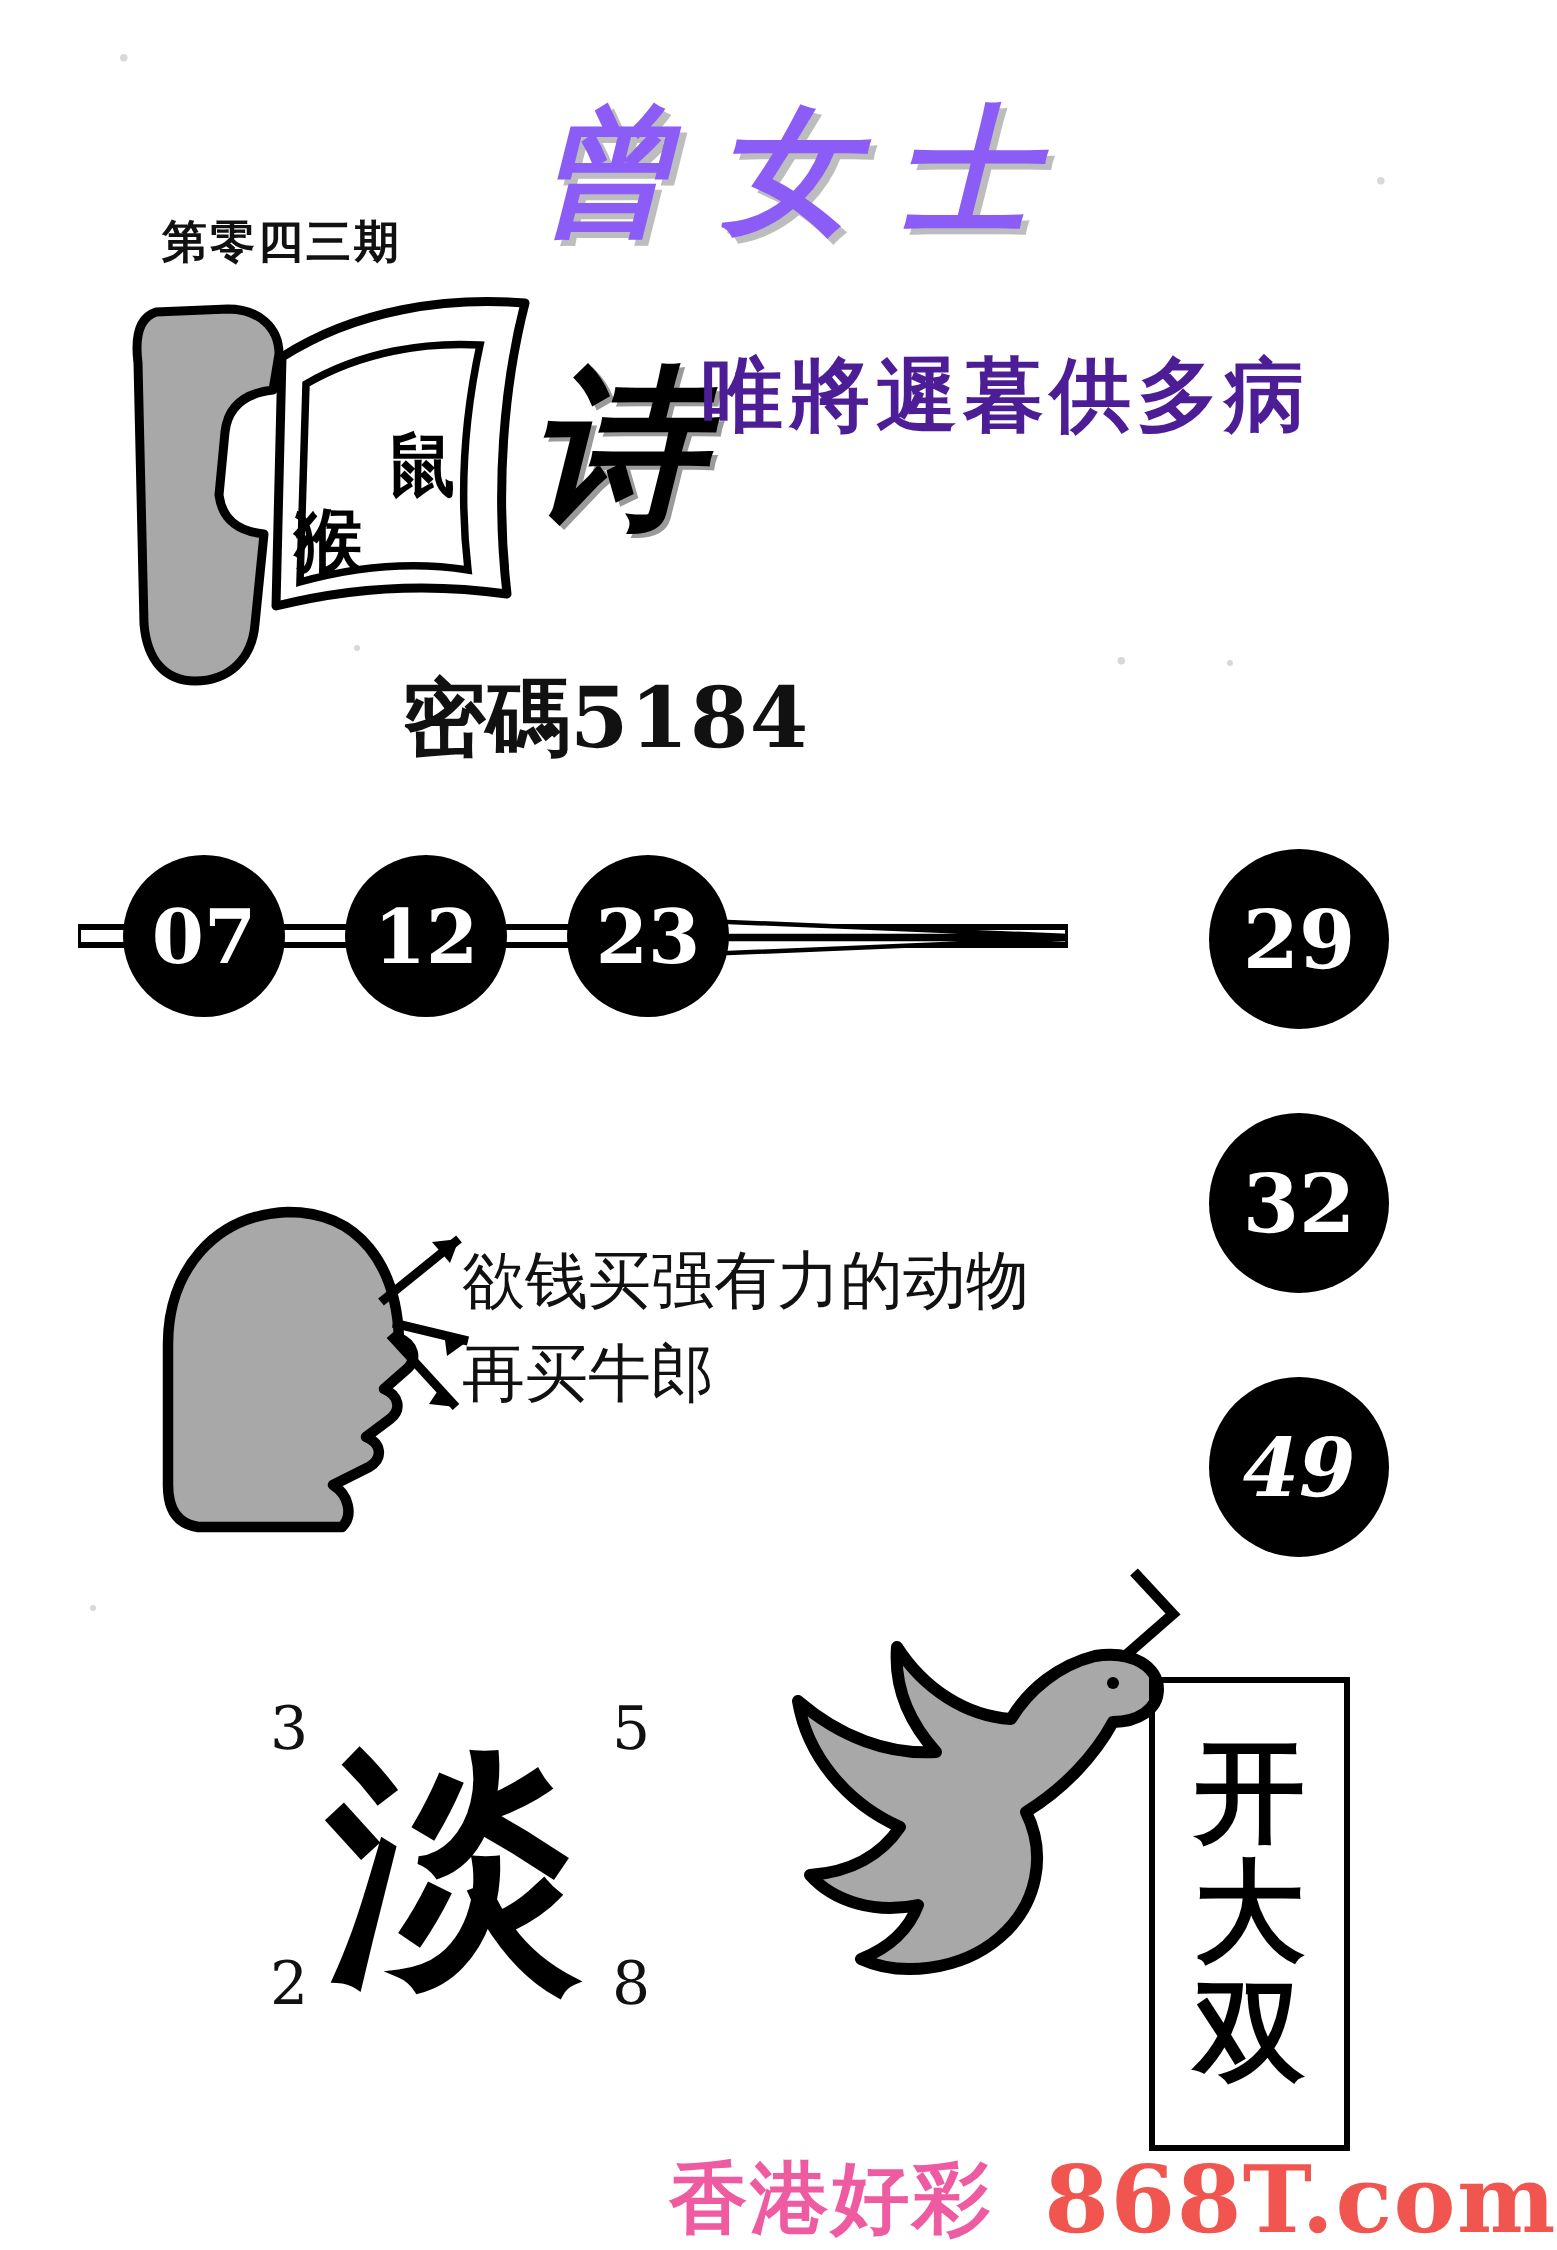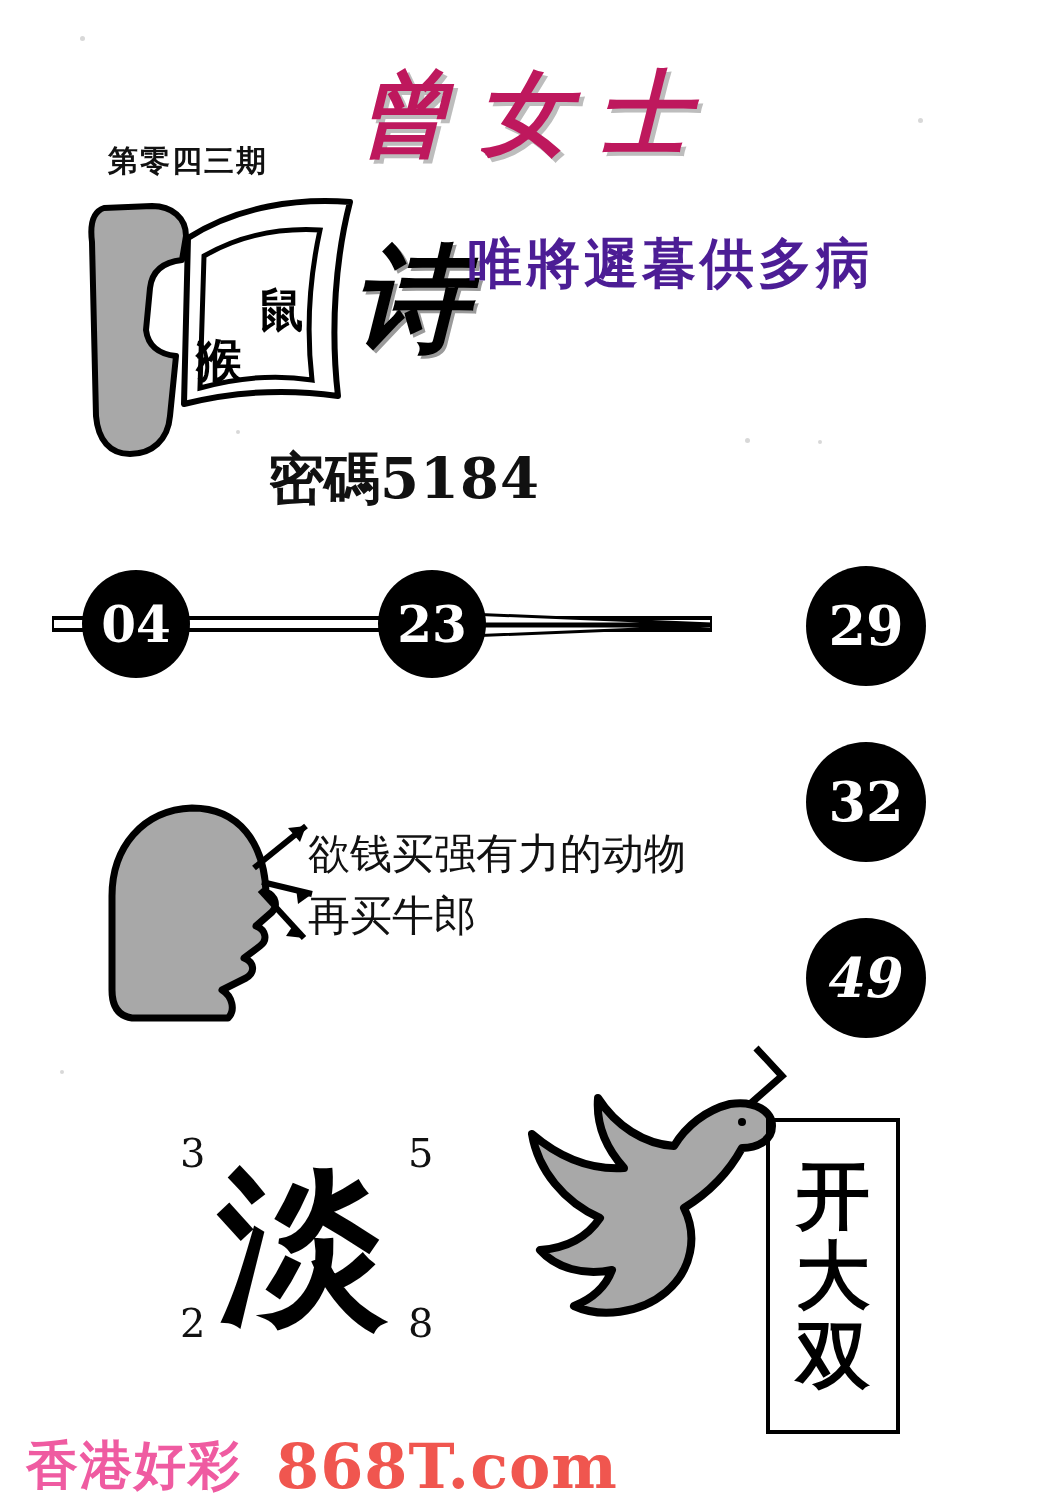--- a/index.html
+++ b/index.html
@@ -33,21 +33,21 @@
   }
   .brand-title {
     position: absolute;
     left: 358px;
     top: 52px;
     font-family: "DejaVu Serif", serif;
     font-weight: bold;
     font-style: italic;
     font-size: 92px;
     letter-spacing: 28px;
-    color: #be185d;
+    color: #8b5cf6;
     white-space: nowrap;
     text-shadow: 4px 4px 0 #bdbdbd;
   }
 
   
   .phone-icon {
     position: absolute;
     left: 86px;
     top: 196px;
     width: 120px;
@@ -220,20 +220,21 @@
   .footer {
     position: absolute;
     left: 0;
     top: 1432px;
     width: 1038px;
     height: 68px;
     display: flex;
     align-items: center;
     padding-left: 26px;
     box-sizing: border-box;
+    justify-content: flex-end;
   }
   .footer-cn {
     font-family: "DejaVu Serif", serif;
     font-weight: bold;
     font-size: 52px;
     color: #ef5ba1;
     letter-spacing: 2px;
   }
   .footer-url {
     margin-left: 34px;
@@ -291,21 +292,22 @@
   </div>
 
   <div class="arrow-line">
     <svg viewBox="0 0 660 30" width="660" height="30">
       <rect x="0" y="8" width="660" height="12" fill="#ffffff" stroke="#000" stroke-width="4"></rect>
       <path d="M370 14 L660 14 L370 2 Z" fill="#ffffff" stroke="#000" stroke-width="3"></path>
       <path d="M370 16 L660 16 L370 28 Z" fill="#ffffff" stroke="#000" stroke-width="3"></path>
     </svg>
   </div>
 
-  <div class="ball ball-row-item b1">04</div>
+  <div class="ball ball-row-item b1">07</div>
+  <div class="ball ball-row-item b2">12</div>
   <div class="ball ball-row-item b3">23</div>
 
   <div class="ball ball-right r1">29</div>
   <div class="ball ball-right r2">32</div>
   <div class="ball ball-right r3">49</div>
 
   <div class="head-icon">
     <svg viewBox="0 0 220 230" width="220" height="230">
       <path d="M96 8 C46 10 16 48 16 96 L16 190 C16 206 22 216 36 218 L132 218
                C140 210 136 196 126 190 L150 178 C160 172 158 162 148 158

